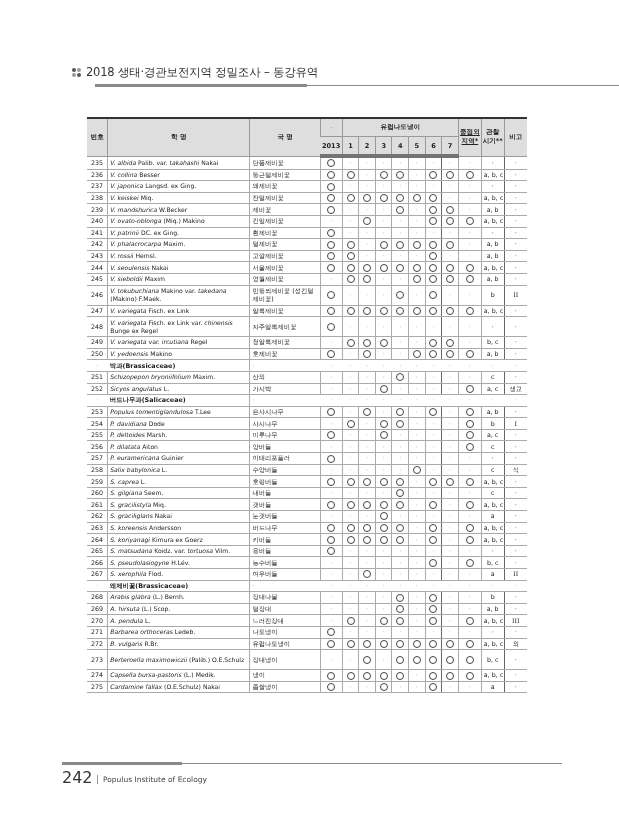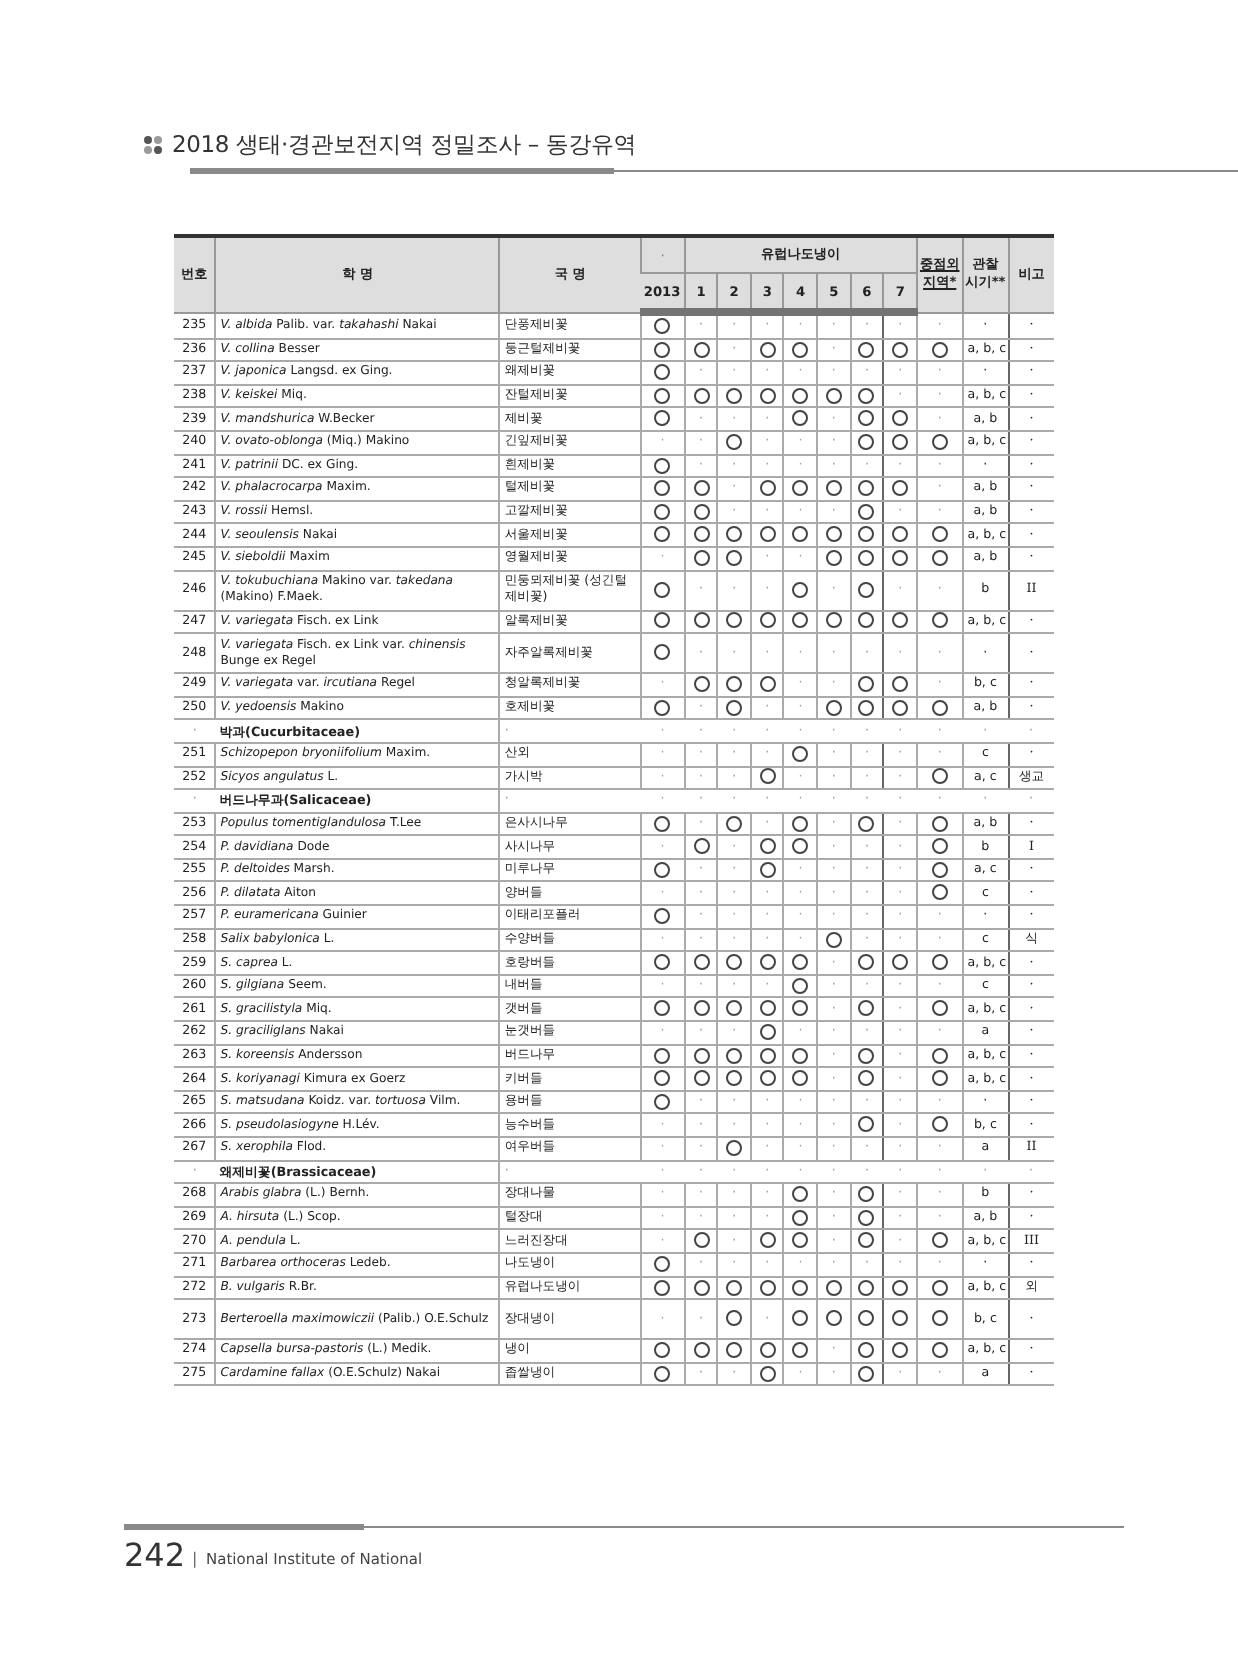--- a/index.html
+++ b/index.html
@@ -341,21 +341,21 @@
         <td><span class="d">·</span></td>
         <td><span class="c"></span></td>
         <td><span class="c"></span></td>
         <td class="thick-left"><span class="c"></span></td>
         <td><span class="c"></span></td>
         <td>a, b</td>
         <td class="thick-left" style="font-family:'DejaVu Serif', serif;">·</td>
       </tr>
       <tr class="famrow">
         <td><span class="d">·</span></td>
-        <td class="family">박과(Cucurbitaceae)</td>
+        <td class="family">박과(Brassicaceae)</td>
         <td class="sep" style="text-align:left"><span class="d">·</span></td>
         <td><span class="d">·</span></td>
         <td><span class="d">·</span></td>
         <td><span class="d">·</span></td>
         <td><span class="d">·</span></td>
         <td><span class="d">·</span></td>
         <td><span class="d">·</span></td>
         <td><span class="d">·</span></td>
         <td><span class="d">·</span></td>
         <td><span class="d">·</span></td>
@@ -794,13 +794,13 @@
         <td>a</td>
         <td class="thick-left" style="font-family:'DejaVu Serif', serif;">·</td>
       </tr>
     </tbody>
 </table>
 
 <div class="footer-rule-thick"></div>
 <div class="footer-rule-thin"></div>
 <div class="footer-page">242</div>
 <div class="footer-sep">|</div>
-<div class="footer-org">National Institute of National</div>
+<div class="footer-org">Populus Institute of Ecology</div>
 
 </body></html>

